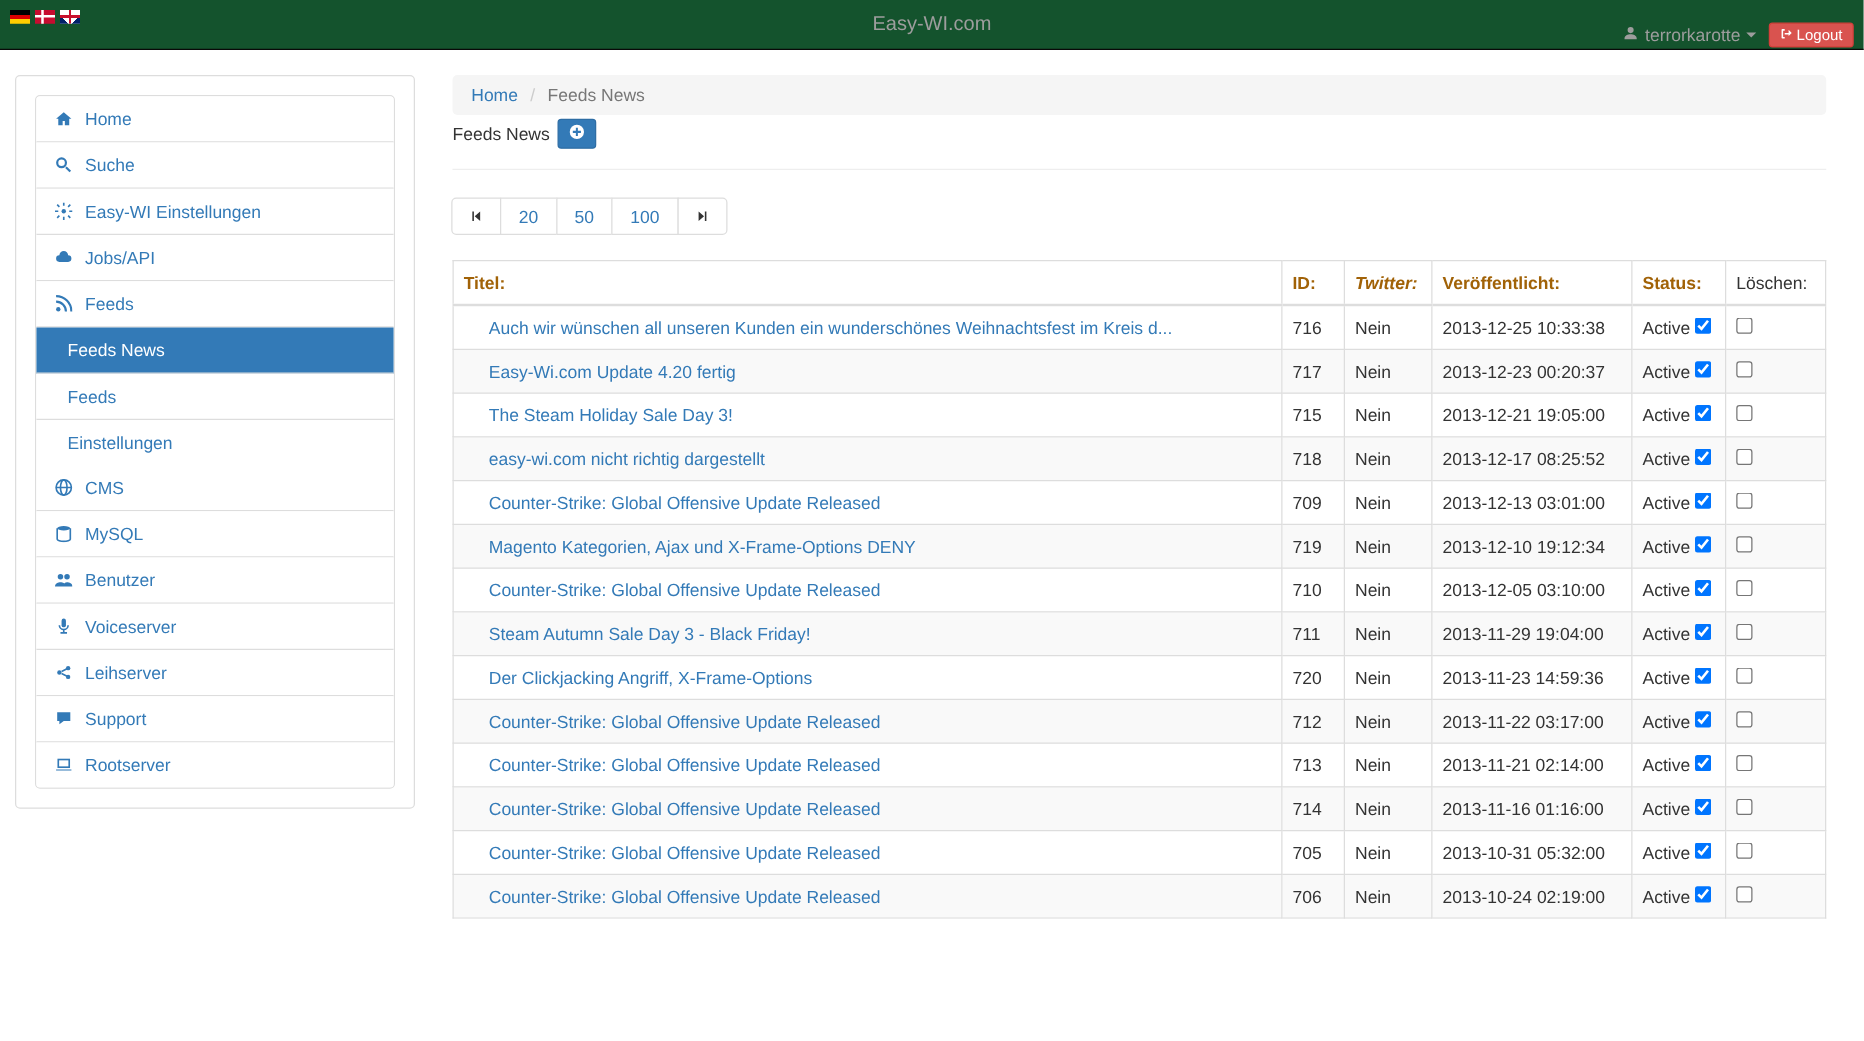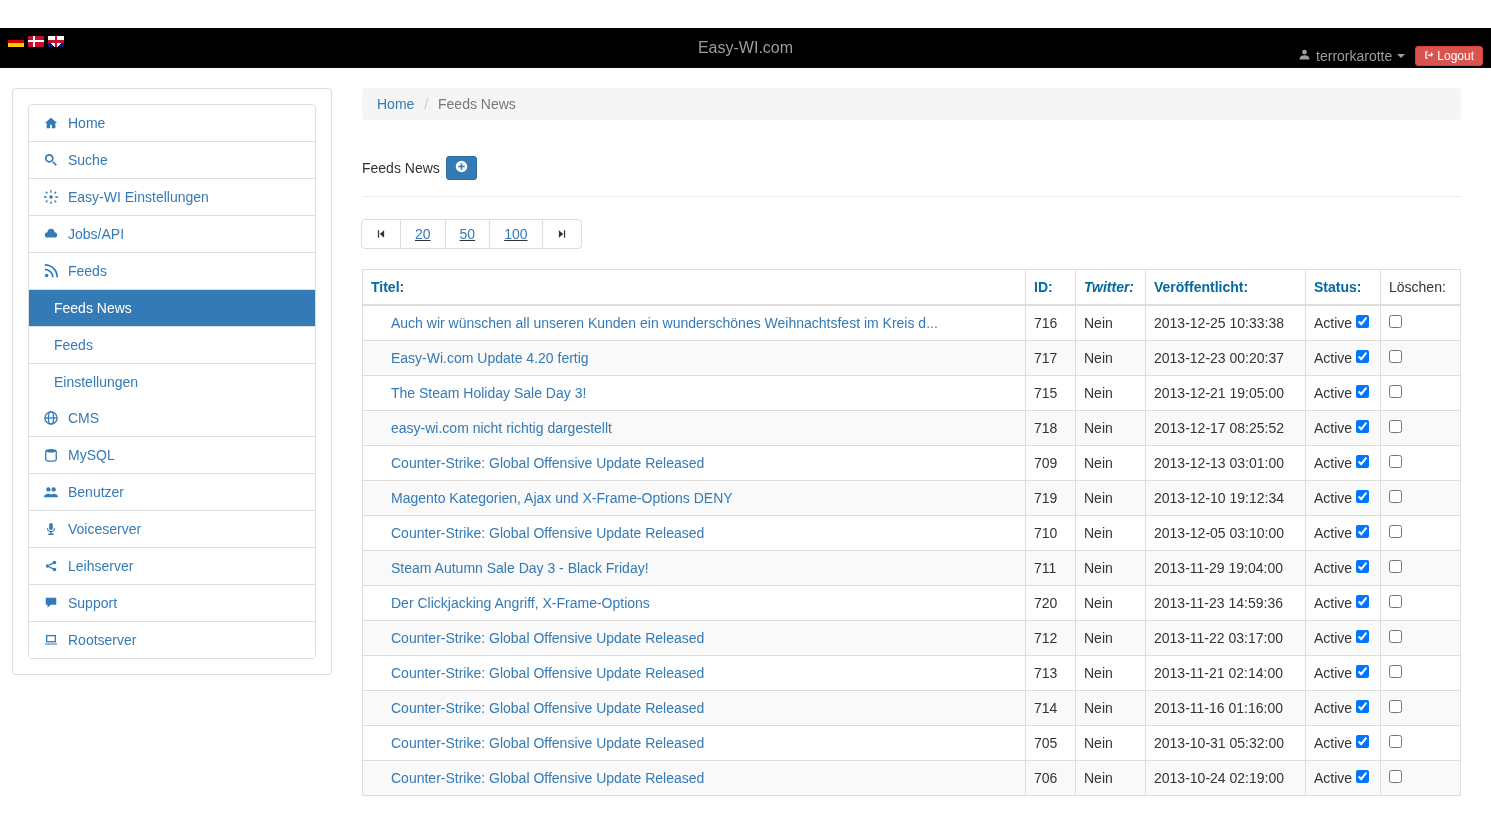--- a/index.html
+++ b/index.html
@@ -1,19 +1,19 @@
 <!DOCTYPE html>
 <html><head>
 <meta charset="utf-8">
 <style>
 * { box-sizing: border-box; margin: 0; padding: 0; }
 body { font-family: "Helvetica Neue", Helvetica, Arial, sans-serif; font-size: 14px; color: #333; background: #fff; }
 
 
-.navbar { background: #000000; color: #777; height: 40px; position: relative; border-bottom: 1px solid #080808; margin-top: 28px; }
+.navbar { background: #14532d; color: #777; height: 40px; position: relative; border-bottom: 1px solid #080808; }
 .navbar-brand { position: absolute; left: 50%; transform: translateX(-50%); color: #9d9d9d; line-height: 40px; font-size: 16px; }
 .flags { position: absolute; left: 8px; top: 8px; display: flex; gap: 4px; }
 .flag { width: 16px; height: 11px; display: inline-block; }
 .flag-de { background: linear-gradient(to bottom, #000 0 33%, #dd0000 33% 66%, #ffce00 66% 100%); }
 .flag-dk { background: #c60c30; position: relative; }
 .flag-dk::before { content:""; position:absolute; top:0; left:5px; width:2px; height:100%; background:#fff; }
 .flag-dk::after { content:""; position:absolute; top:4px; left:0; width:100%; height:2px; background:#fff; }
 .flag-gb { background: linear-gradient(45deg, #012169 25%, transparent 25%), linear-gradient(-45deg, #012169 25%, transparent 25%), #fff; position:relative; overflow:hidden; }
 .flag-gb::before { content:""; position:absolute; inset:0; background: linear-gradient(to right, transparent 45%, #c8102e 45% 55%, transparent 55%), linear-gradient(to bottom, transparent 40%, #c8102e 40% 60%, transparent 60%); }
 .nav-right { position: absolute; right: 8px; top: 0; display: flex; align-items: center; height: 56px; gap: 10px; }
@@ -31,42 +31,42 @@
 
 
 .list-group { border: 1px solid #ddd; border-radius: 4px; overflow: hidden; }
 .list-group-item { display: flex; align-items: center; gap: 8px; padding: 10px 15px; border-bottom: 1px solid #ddd; color: #337ab7; background: #fff; cursor: pointer; font-size: 14px; }
 .list-group-item:last-child { border-bottom: none; }
 .submenu .list-group-item { padding-left: 25px; font-size: 14px; }
 .list-group-item.active { background: #337ab7; color: #fff; }
 .list-group-item .nav-icon { width: 16px; text-align: center; }
 
 
-.breadcrumb { background: #f5f5f5; border-radius: 4px; padding: 8px 15px; margin-bottom: 36px; }
+.breadcrumb { background: #f5f5f5; border-radius: 4px; padding: 8px 15px; margin-bottom: 3px; }
 .breadcrumb a { color: #337ab7; text-decoration: none; }
 .breadcrumb .sep { color: #ccc; margin: 0 6px; }
 .breadcrumb .active { color: #777; }
 
 
 .page-head { display: flex; align-items: center; gap: 6px; margin-bottom: 16px; }
 .btn-add { background: #337ab7; border: 1px solid #2e6da4; color: #fff; padding: 3px 8px; border-radius: 3px; font-size: 14px; cursor: pointer; }
 hr { border: 0; border-top: 1px solid #eee; margin: 12px 0 22px 0; }
 
 
-.pagination { display: flex; margin-bottom: 20px; text-decoration: underline; }
+.pagination { display: flex; margin-bottom: 20px; }
 .pagination a { display: inline-block; padding: 6px 14px; border: 1px solid #ddd; color: #337ab7; text-decoration: none; margin-left: -1px; background: #fff; cursor: pointer; }
 .pagination a:first-child { border-radius: 4px 0 0 4px; }
 .pagination a:last-child { border-radius: 0 4px 4px 0; }
 .pagination a.arrow { color: #333; }
 
 
 .table { width: 100%; border-collapse: collapse; border: 1px solid #ddd; }
 .table th, .table td { padding: 9px 8px; border: 1px solid #ddd; text-align: left; vertical-align: middle; }
 .table th { border-bottom: 2px solid #ddd; }
-.table th a { color: #0369a1; text-decoration: none; cursor: pointer; }
+.table th a { color: #a16207; text-decoration: none; cursor: pointer; }
 .table th.plain { color: #333; font-weight: normal; }
 .table tbody tr:nth-child(even) { background: #f9f9f9; }
 .table td a { color: #337ab7; text-decoration: none; margin-left: 20px; }
 .col-title { width: auto; }
 .col-id { width: 50px; }
 .col-tw { width: 70px; font-style: italic; }
 .col-pub { width: 160px; }
 .col-status { width: 75px; }
 .col-del { width: 80px; }
 .title-cell { max-width: 540px; overflow: hidden; text-overflow: ellipsis; white-space: nowrap; }

